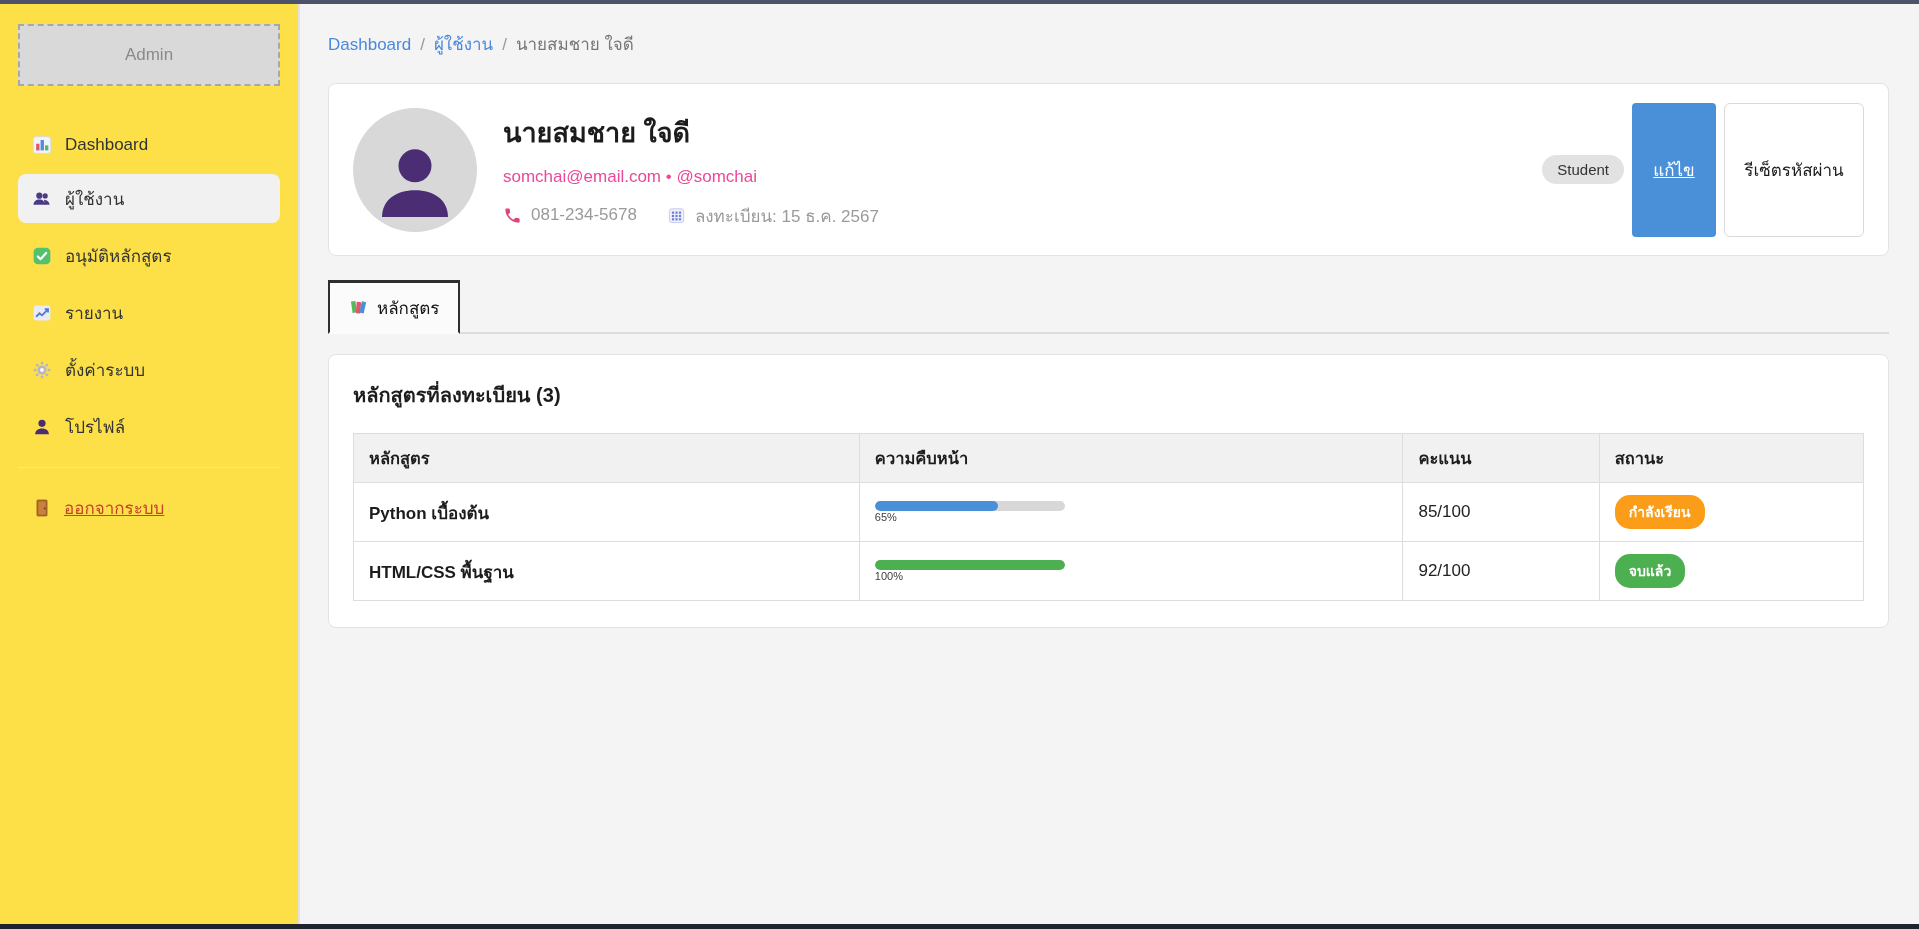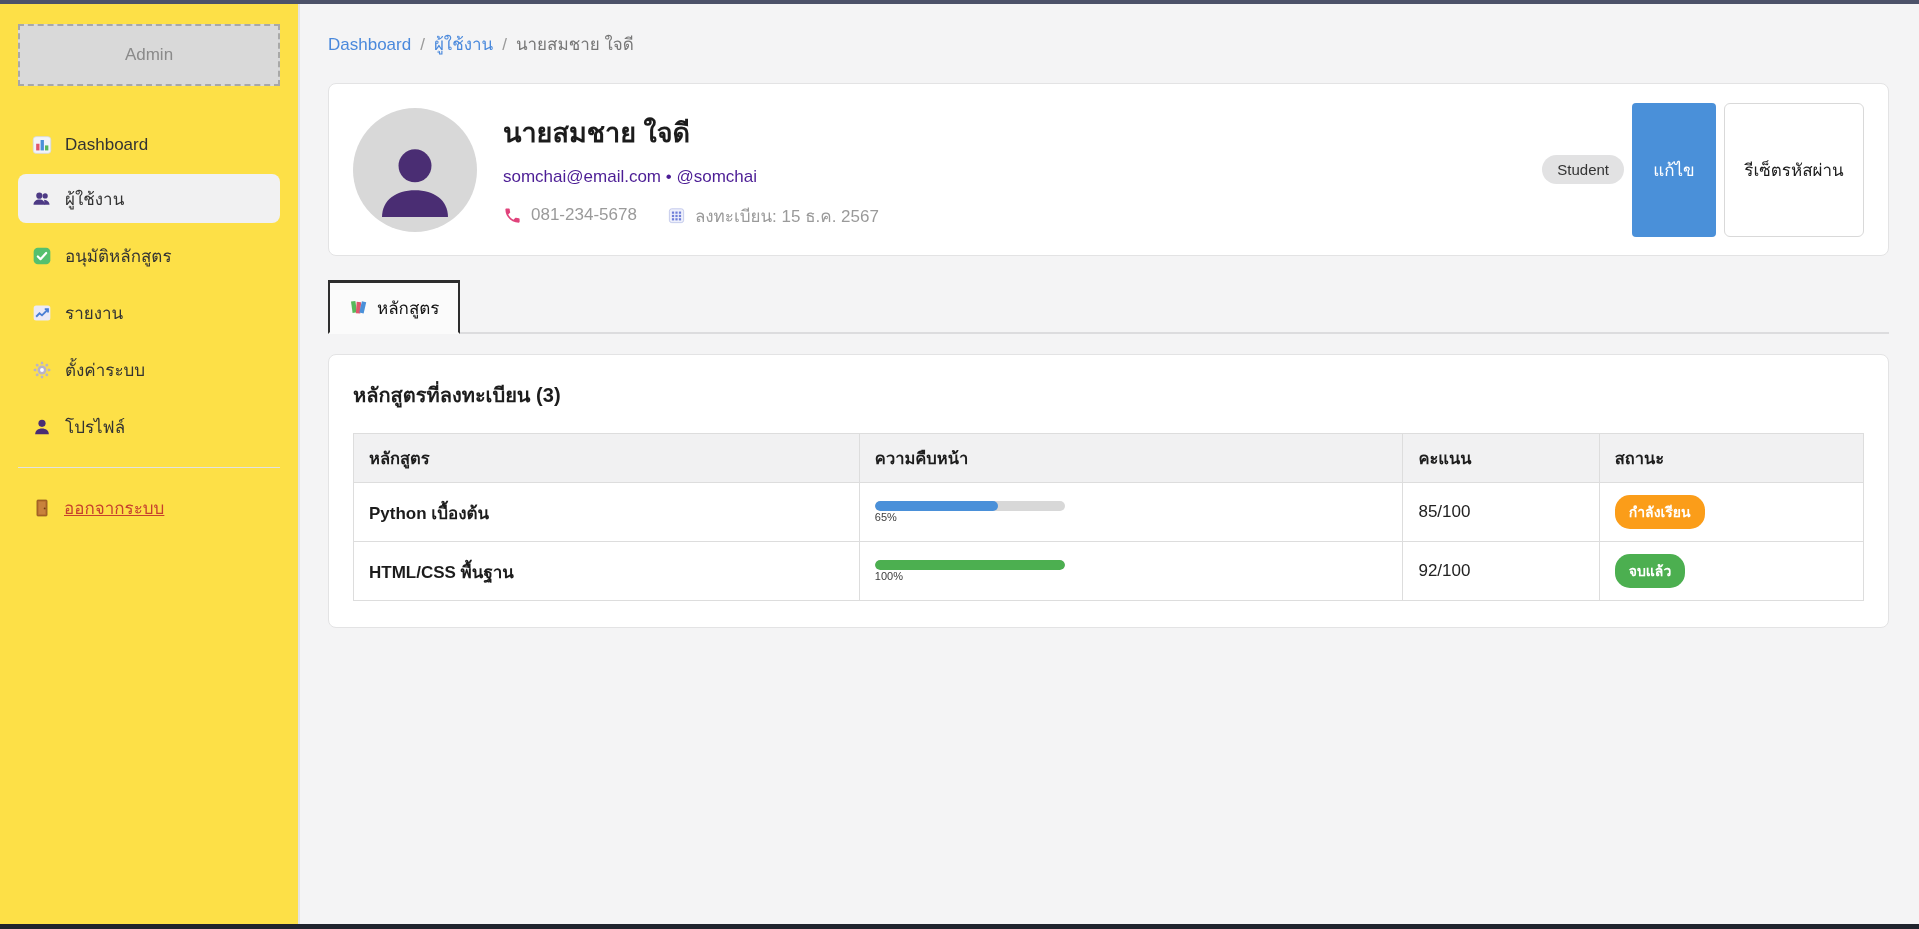--- a/index.html
+++ b/index.html
@@ -52,33 +52,33 @@
     display:flex; align-items:center;
   }
   .avatar {
     width:124px; height:124px; border-radius:50%; background:#d8d8d8;
     display:flex; align-items:flex-end; justify-content:center; overflow:hidden;
     flex:0 0 124px;
   }
   .avatar svg { width:86px; height:86px; margin-bottom:6px; }
   .profile-info { margin-left:26px; flex:1; }
   .profile-name { font-size:27px; font-weight:bold; color:#1c1c1c; }
-  .profile-email { font-size:17px; color:#4c1d95; margin-top:13px; }
+  .profile-email { font-size:17px; color:#ec4899; margin-top:13px; }
   .profile-meta { font-size:17px; color:#9a9a9a; margin-top:15px; display:flex; align-items:center; gap:30px; }
   .meta-item { display:flex; align-items:center; gap:9px; }
   .meta-item svg { width:19px; height:19px; }
   .profile-actions { display:flex; align-items:center; gap:8px; }
   .role-badge {
     background:#e2e2e3; color:#333; font-size:15px;
     padding:6px 15px; border-radius:15px; white-space:nowrap;
   }
   .btn-edit {
     width:84px; height:134px; background:#4a90d9; color:#fff;
     border:none; border-radius:4px; font-size:17px; font-family:inherit;
-    cursor:pointer;
+    text-decoration:underline; cursor:pointer;
   }
   .btn-reset {
     width:140px; height:134px; background:#fff; color:#1d1d1d;
     border:1px solid #d9d9d9; border-radius:6px; font-size:17px;
     font-family:inherit; cursor:pointer;
   }
 
   
   .tabbar { margin-top:24px; border-bottom:2px solid #dcdcde; }
   .tab {

